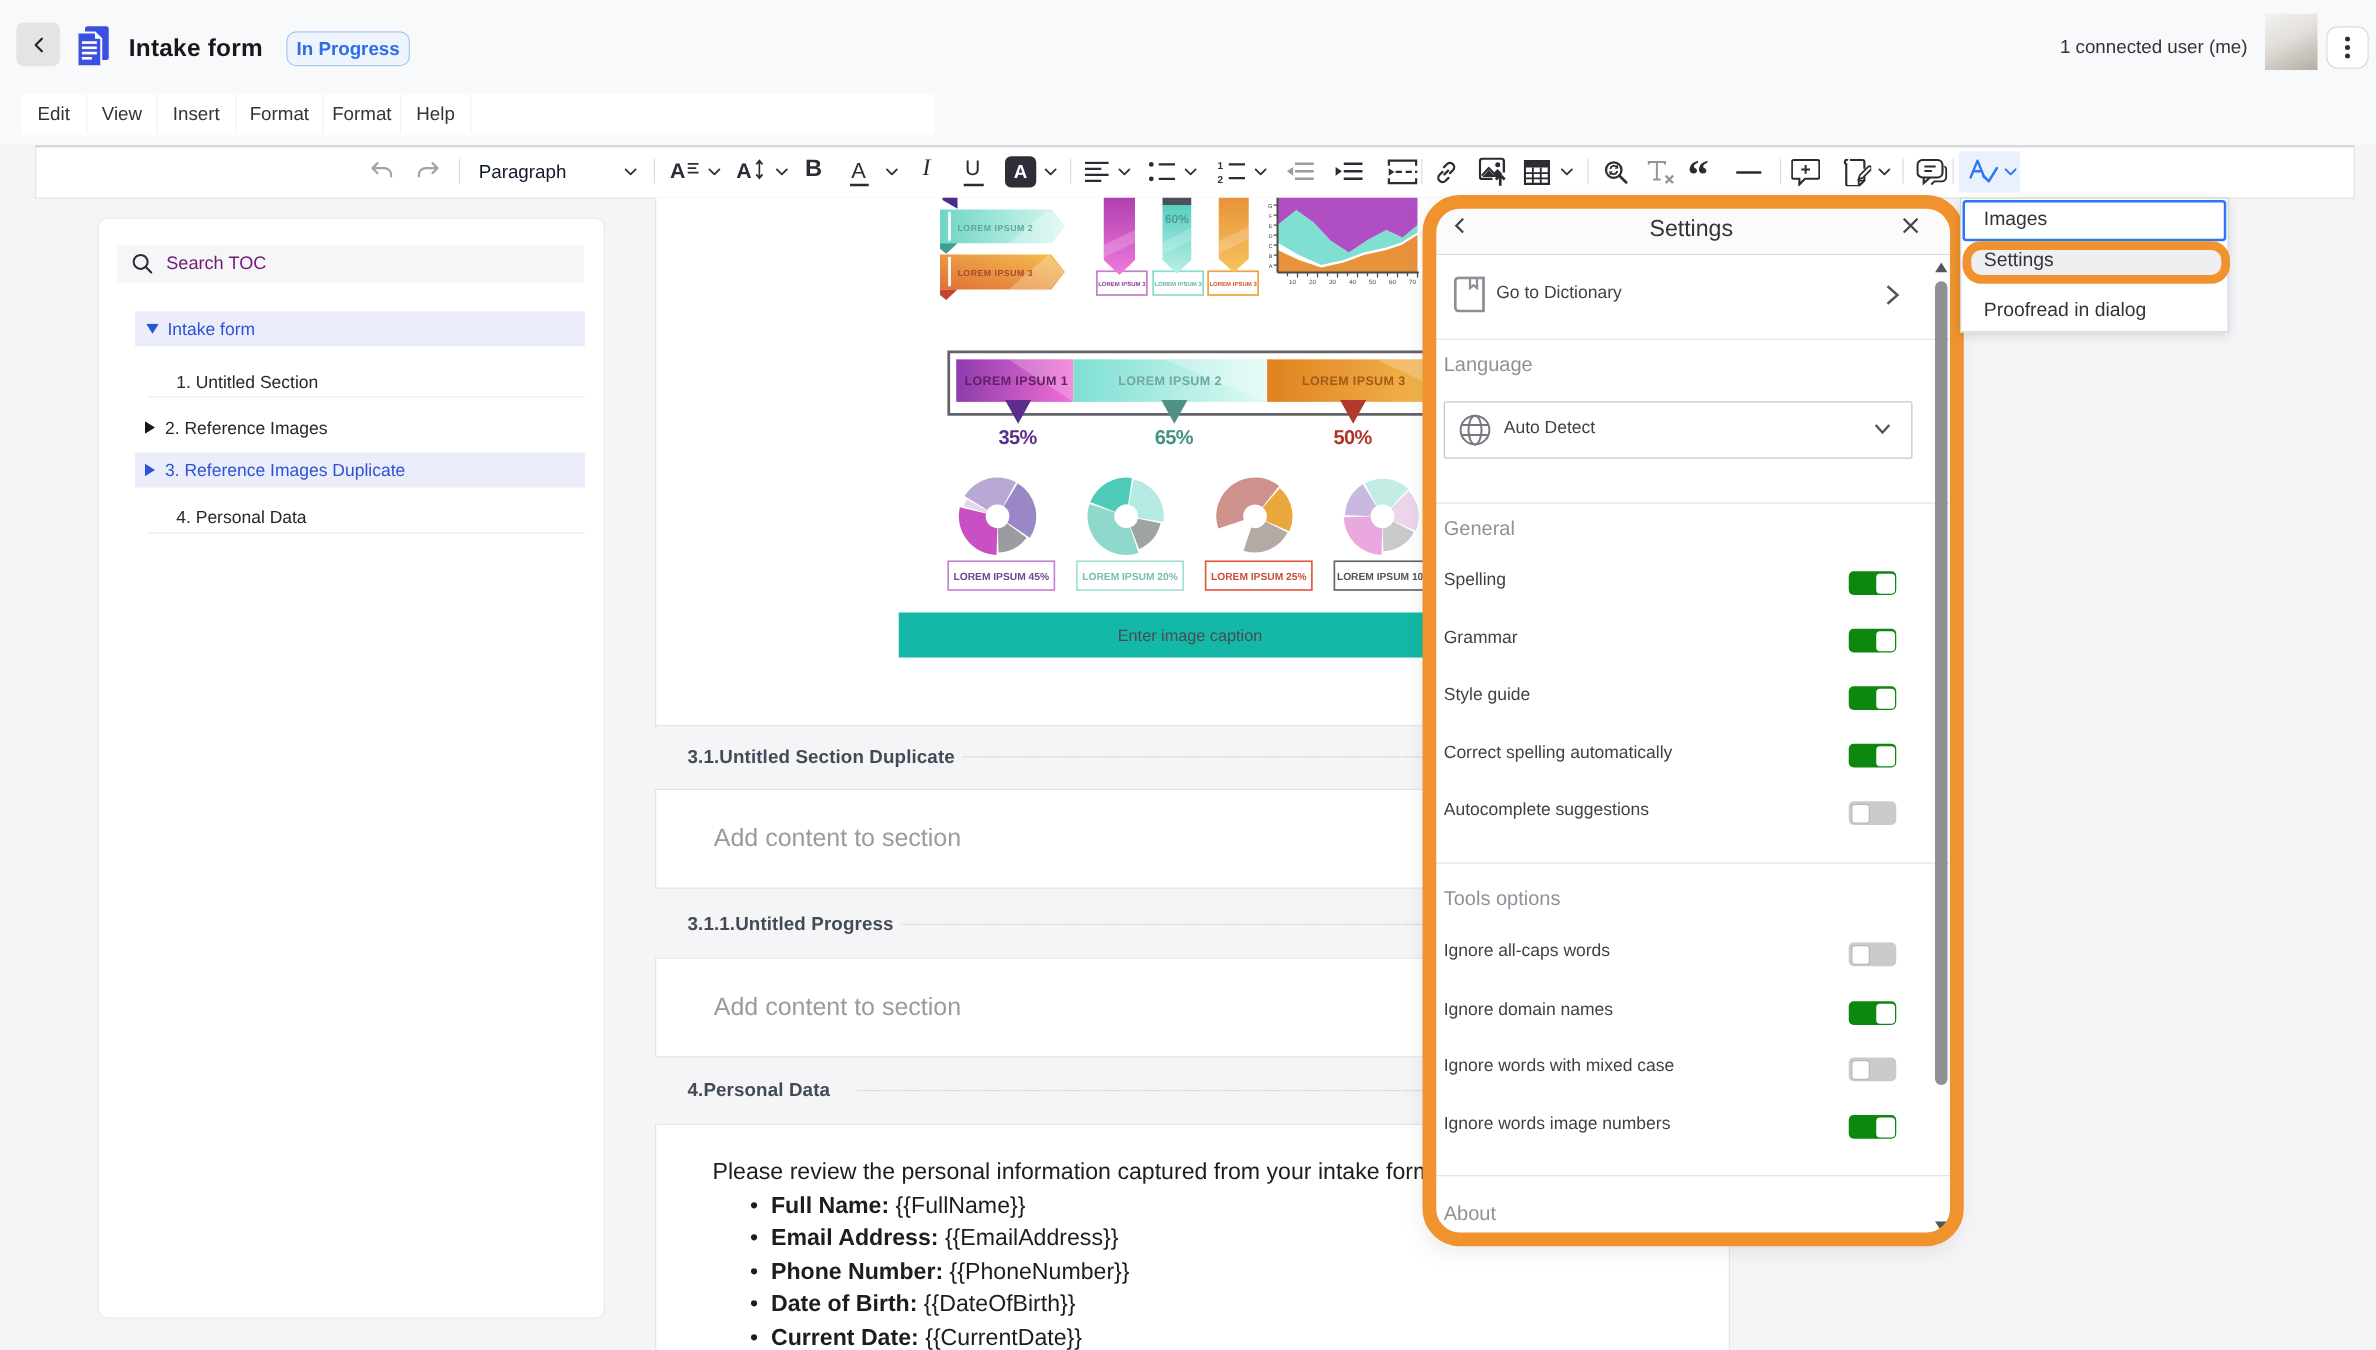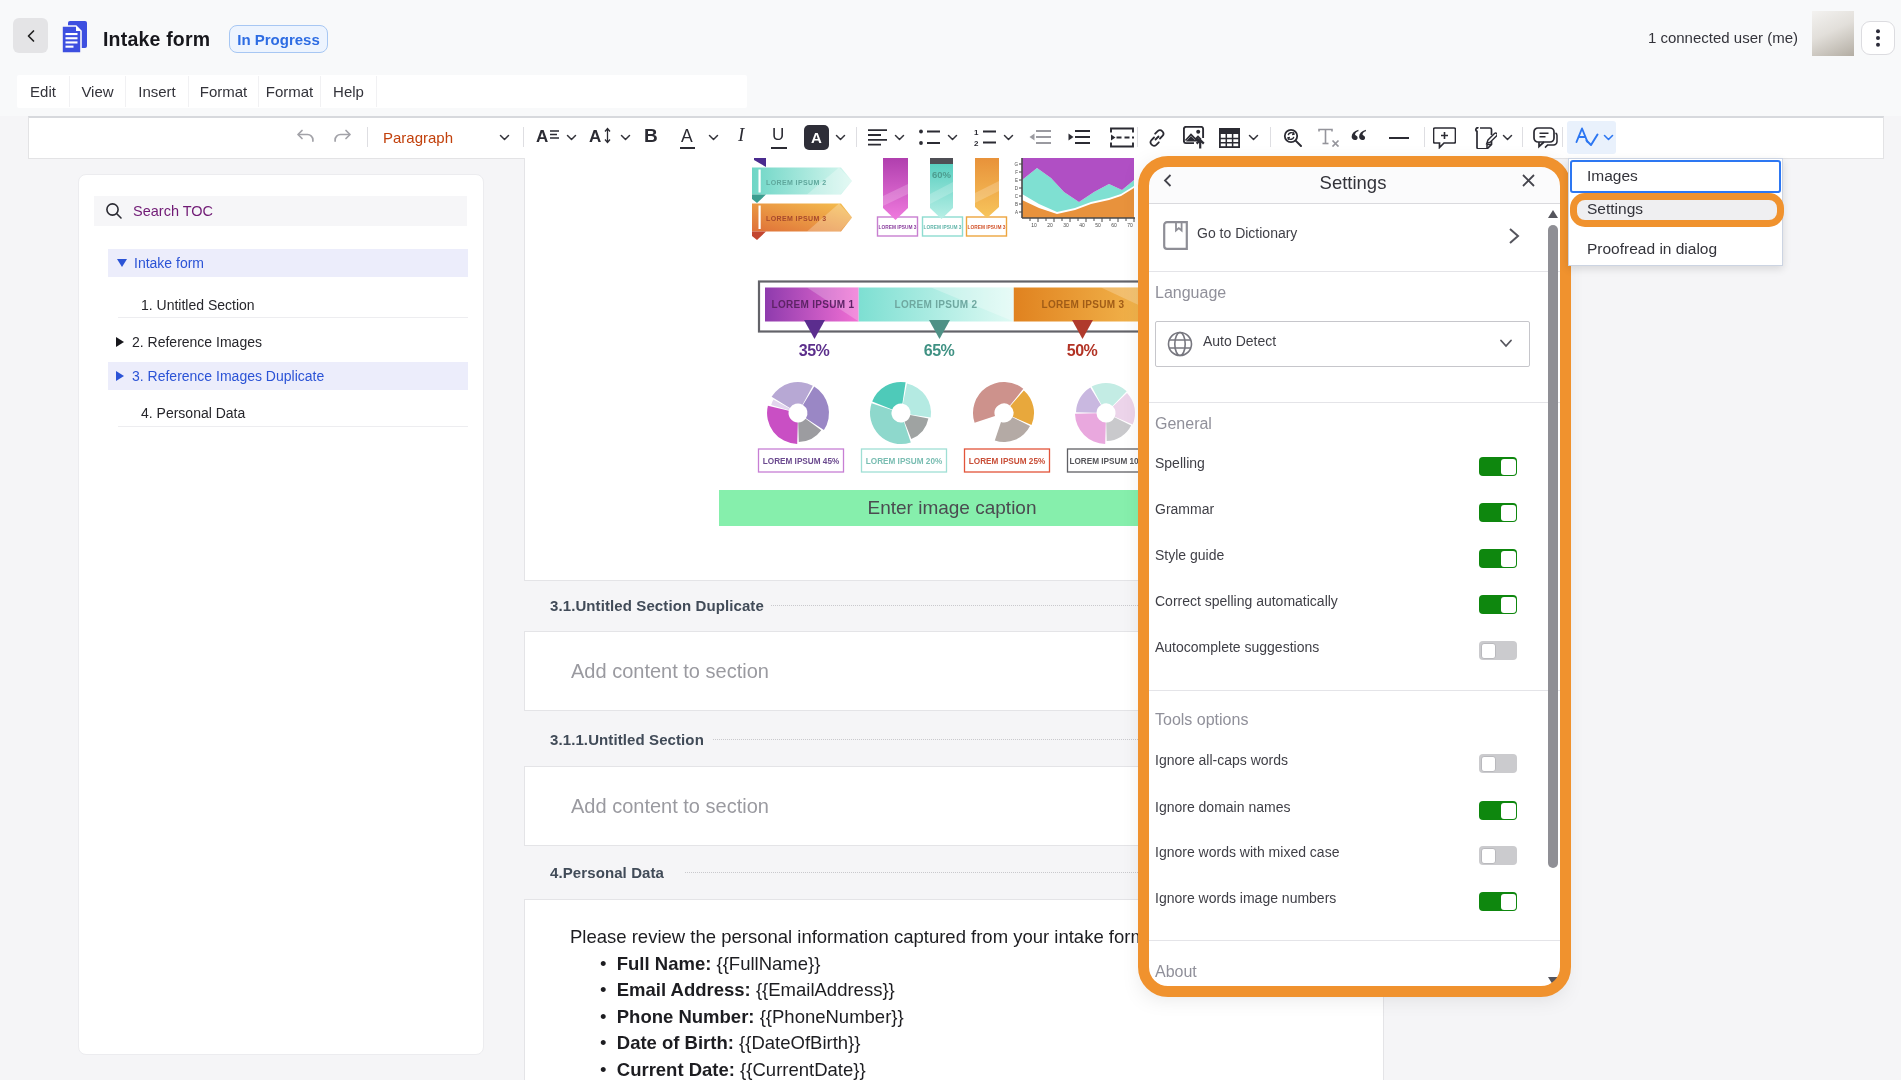--- a/index.html
+++ b/index.html
@@ -27,22 +27,22 @@
   .sidebar{position:absolute;left:78px;top:174px;width:406px;height:881px;background:#fff;border:1px solid #ececef;
            border-radius:8px;box-sizing:border-box}
   .search{position:absolute;left:94px;top:196px;width:373px;height:30px;background:#f6f6f8;}
   .tocitem{position:absolute;left:108px;width:360px;height:28px;font-size:14px;color:#26262b;display:flex;align-items:center}
   .tochl{background:#ecedfb;color:#2b53d6}
   .tocdiv{position:absolute;left:118px;width:350px;height:1px;background:#ededf0}
   .seclabel{position:absolute;font-size:15px;font-weight:700;color:#414b58;letter-spacing:.1px;background:#f5f5f7;z-index:2;padding-right:6px}
   .dotline{position:absolute;height:1px;border-top:1px dotted #c9c9cd}
   .secbox{position:absolute;left:524px;width:860px;background:#fff;border:1px solid #e4e4e7;box-sizing:border-box}
   .addcontent{font-size:20px;color:#9a9aa0;position:absolute;left:46px}
-  .caption{position:absolute;left:719px;top:490px;width:466px;height:36px;background:#86efac;color:#4b4b50;
-           font-size:19px;display:flex;align-items:center;justify-content:center}
+  .caption{position:absolute;left:719px;top:490px;width:466px;height:36px;background:#14b8a6;color:#4b4b50;
+           font-size:13px;display:flex;align-items:center;justify-content:center}
   .ptext{position:absolute;left:570px;top:924px;width:780px;font-size:18.5px;color:#1d1d21;line-height:26.5px}
   .panel{position:absolute;left:1146px;top:162px;width:414px;height:826px;background:#fff;border-radius:8px;
          box-shadow:0 6px 24px rgba(0,0,0,.14)}
   .phead{position:absolute;left:1146px;top:162px;width:414px;height:42px;background:#fbfbfc;border-bottom:1px solid #dadade;
          border-radius:8px 8px 0 0;box-sizing:border-box}
   .plabel{position:absolute;left:1155px;font-size:16px;color:#90909a}
   .prow{position:absolute;left:1155px;font-size:14px;color:#3f3f46}
   .pdiv{position:absolute;left:1145px;width:416px;height:1px;background:#e4e4e8}
   .tog{position:absolute;left:1479px;width:38px;height:19px;border-radius:4px}
   .togon{background:#0e870e}
@@ -105,21 +105,21 @@
 
 <svg class="abs" style="left:295px;top:128px" width="21" height="19" viewBox="0 0 21 19">
   <path d="M7 2.5 L3 6.5 L7 10.5" fill="none" stroke="#a2a2a8" stroke-width="1.7" stroke-linecap="round" stroke-linejoin="round"></path>
   <path d="M3.6 6.5 H12.5 a5.4 5.4 0 0 1 5.4 5.4 v1.2" fill="none" stroke="#a2a2a8" stroke-width="1.7" stroke-linecap="round"></path>
 </svg>
 <svg class="abs" style="left:332px;top:128px" width="21" height="19" viewBox="0 0 21 19">
   <path d="M14 2.5 L18 6.5 L14 10.5" fill="none" stroke="#a2a2a8" stroke-width="1.7" stroke-linecap="round" stroke-linejoin="round"></path>
   <path d="M17.4 6.5 H8.5 a5.4 5.4 0 0 0 -5.4 5.4 v1.2" fill="none" stroke="#a2a2a8" stroke-width="1.7" stroke-linecap="round"></path>
 </svg>
 <div class="tsep" style="left:367px"></div>
-<div class="abs" style="left:383px;top:129px;font-size:15px;color:#c2410c">Paragraph</div>
+<div class="abs" style="left:383px;top:129px;font-size:15px;color:#0f172a">Paragraph</div>
 <svg class="chev" style="left:499px" viewBox="0 0 11 11">
       <path d="M1.5 3.5 L5.5 7.5 L9.5 3.5" fill="none" stroke="#33333a" stroke-width="1.5" stroke-linecap="round" stroke-linejoin="round"></path>
     </svg>
 <div class="tsep" style="left:523px"></div>
 
 <div class="abs" style="left:536px;top:127px;font-size:17px;font-weight:700;color:#2b2b33">A</div>
 <svg class="abs" style="left:550px;top:130px" width="9" height="10" viewBox="0 0 9 10">
   <path d="M0 1 h9 M0 4.5 h7 M0 8 h9" stroke="#2b2b33" stroke-width="1.4"></path>
 </svg>
 <svg class="chev" style="left:566px" viewBox="0 0 11 11">
@@ -462,21 +462,21 @@
 <text x="391" y="306" fill="#55555a">LOREM IPSUM 100%</text>
 </g>
 </svg>
 </div>
 <div class="caption">Enter image caption</div>
 <div class="seclabel" style="left:550px;top:597px">3.1.Untitled Section Duplicate</div>
 <div class="dotline" style="left:768px;top:605px;width:600px"></div>
 <div class="secbox" style="top:631px;height:80px">
     <span class="addcontent" style="top:28px">Add content to section</span>
   </div>
-<div class="seclabel" style="left:550px;top:731px">3.1.1.Untitled Section</div>
+<div class="seclabel" style="left:550px;top:731px">3.1.1.Untitled Progress</div>
 <div class="dotline" style="left:713px;top:739px;width:655px"></div>
 <div class="secbox" style="top:766px;height:80px">
     <span class="addcontent" style="top:28px">Add content to section</span>
   </div>
 <div class="seclabel" style="left:550px;top:864px">4.Personal Data</div>
 <div class="dotline" style="left:685px;top:872px;width:683px"></div>
 <div class="secbox" style="top:899px;height:182px;border-bottom:none"></div>
 <div class="ptext">Please review the personal information captured from your intake form:<br>
 <span style="display:inline-block;width:30px"></span>•&nbsp;&nbsp;<b>Full Name:</b> {{FullName}}<br>
 <span style="display:inline-block;width:30px"></span>•&nbsp;&nbsp;<b>Email Address:</b> {{EmailAddress}}<br>

